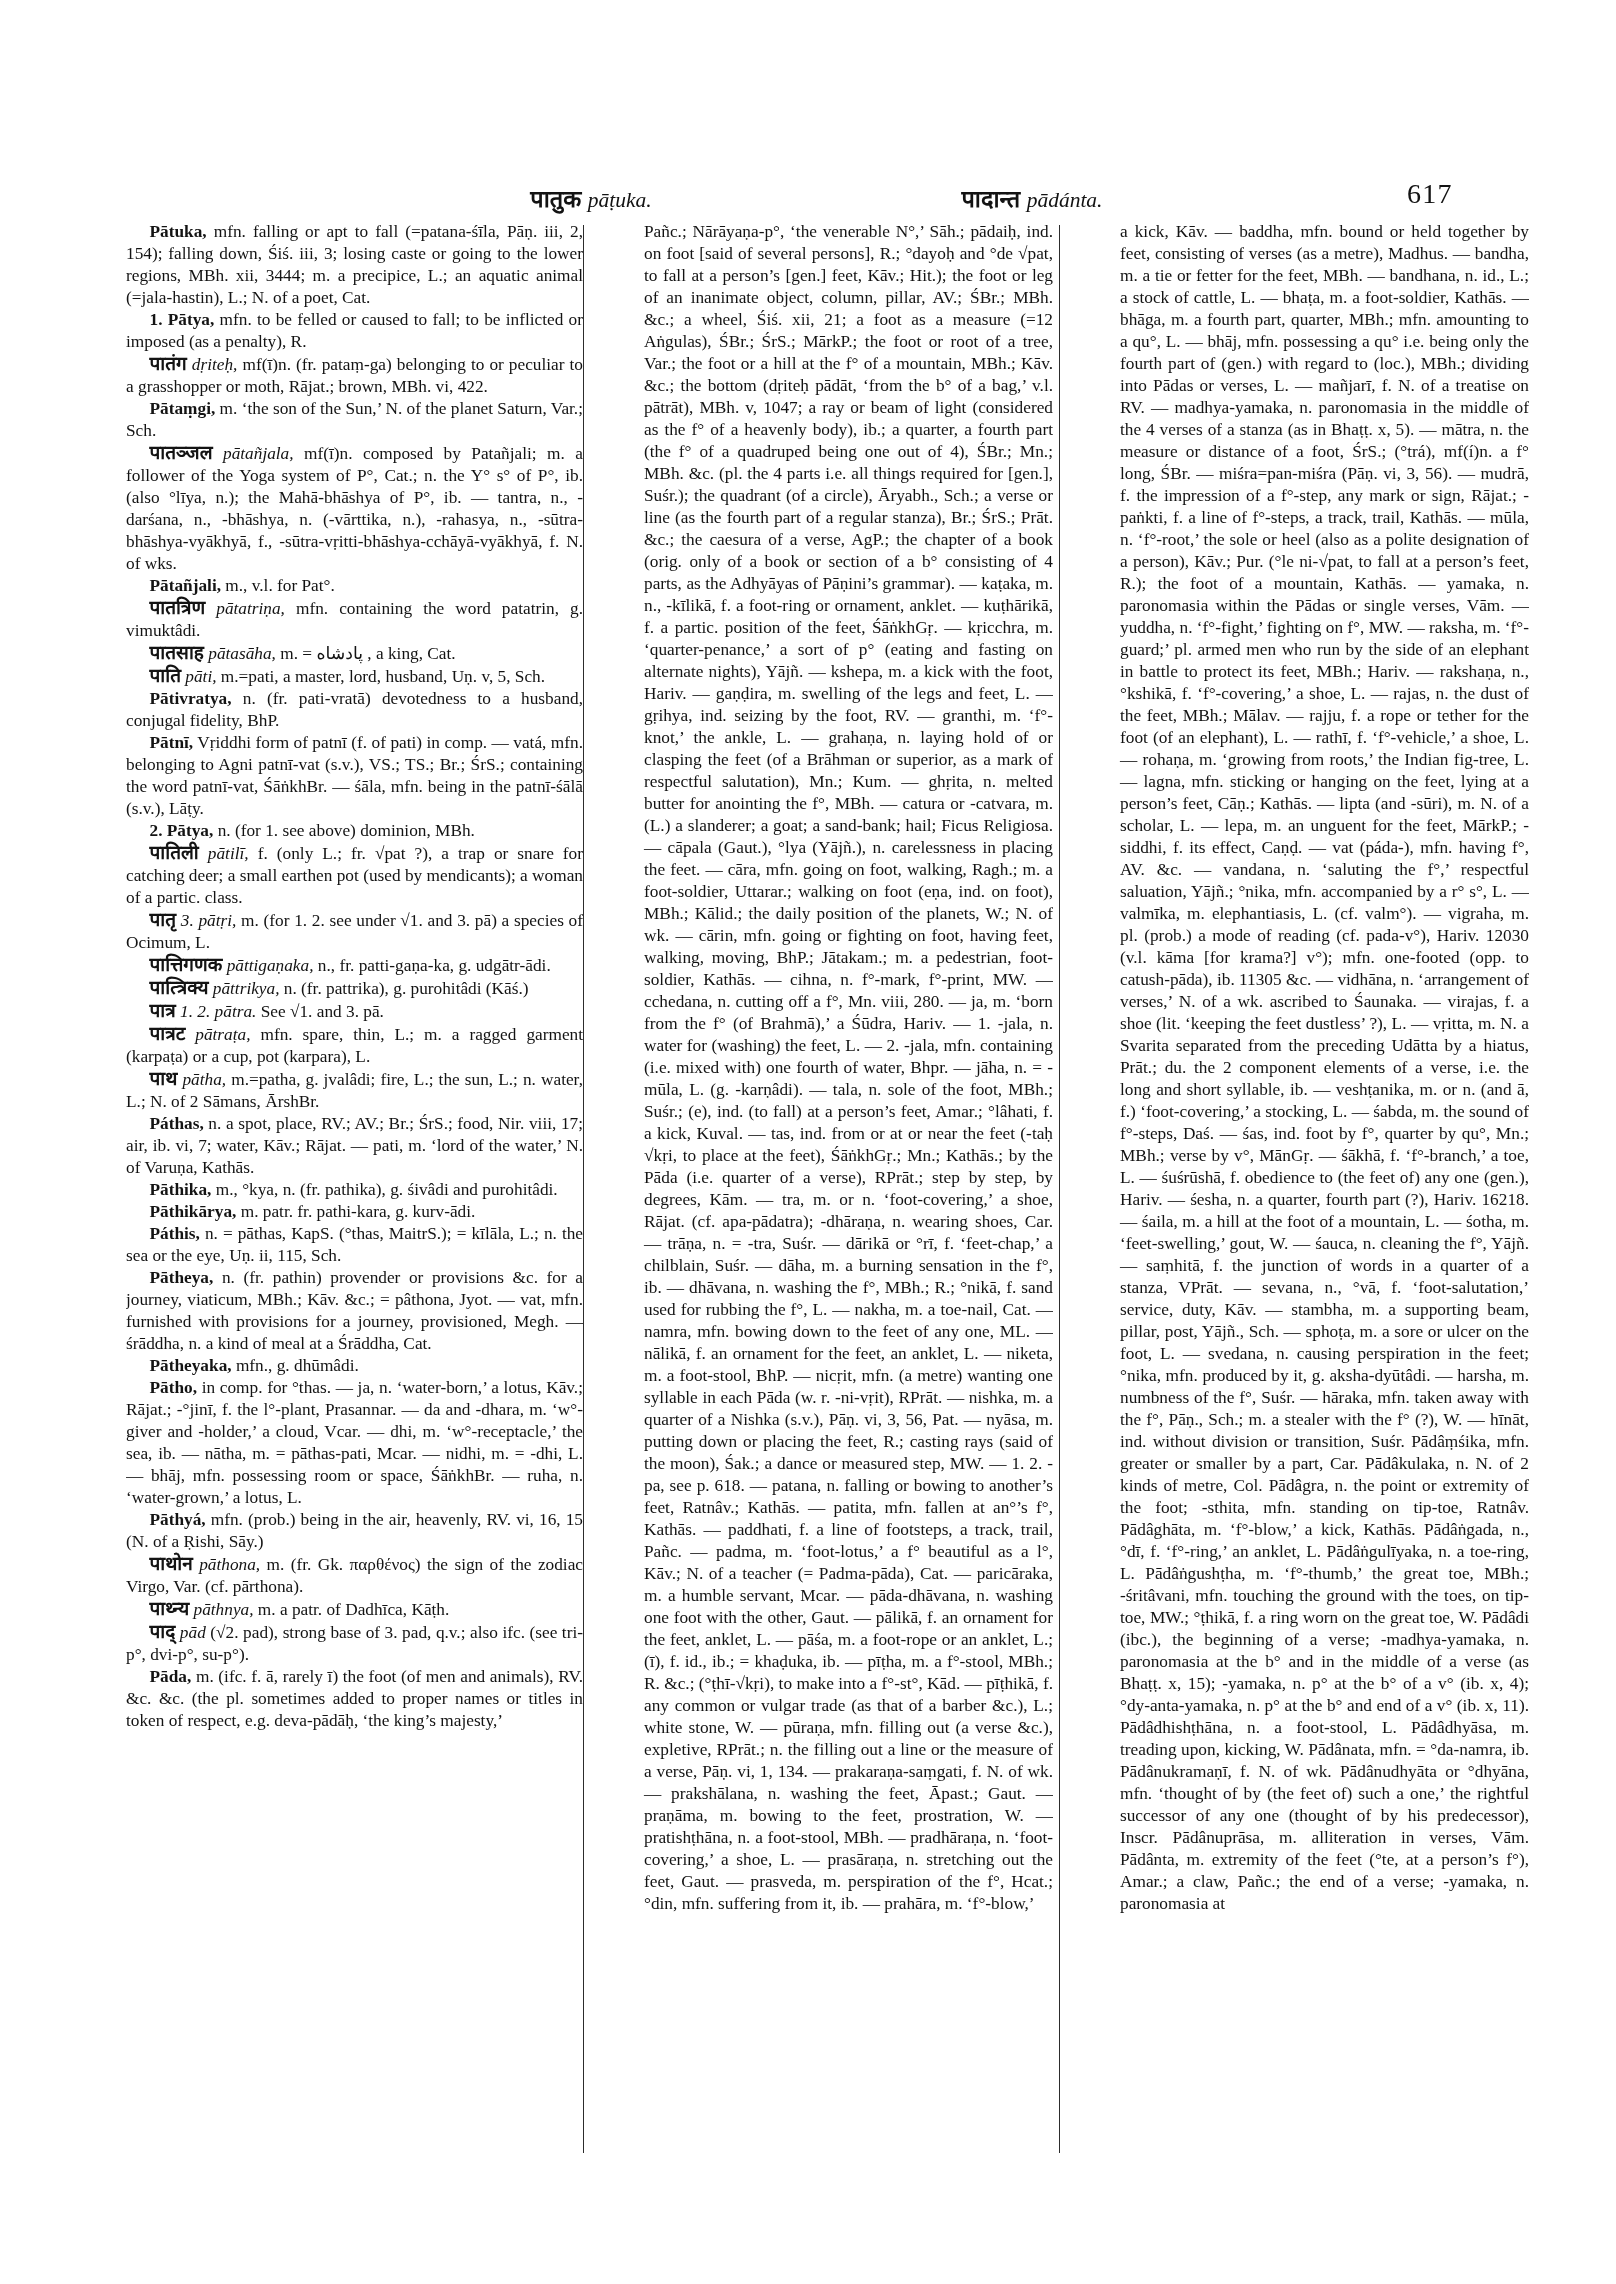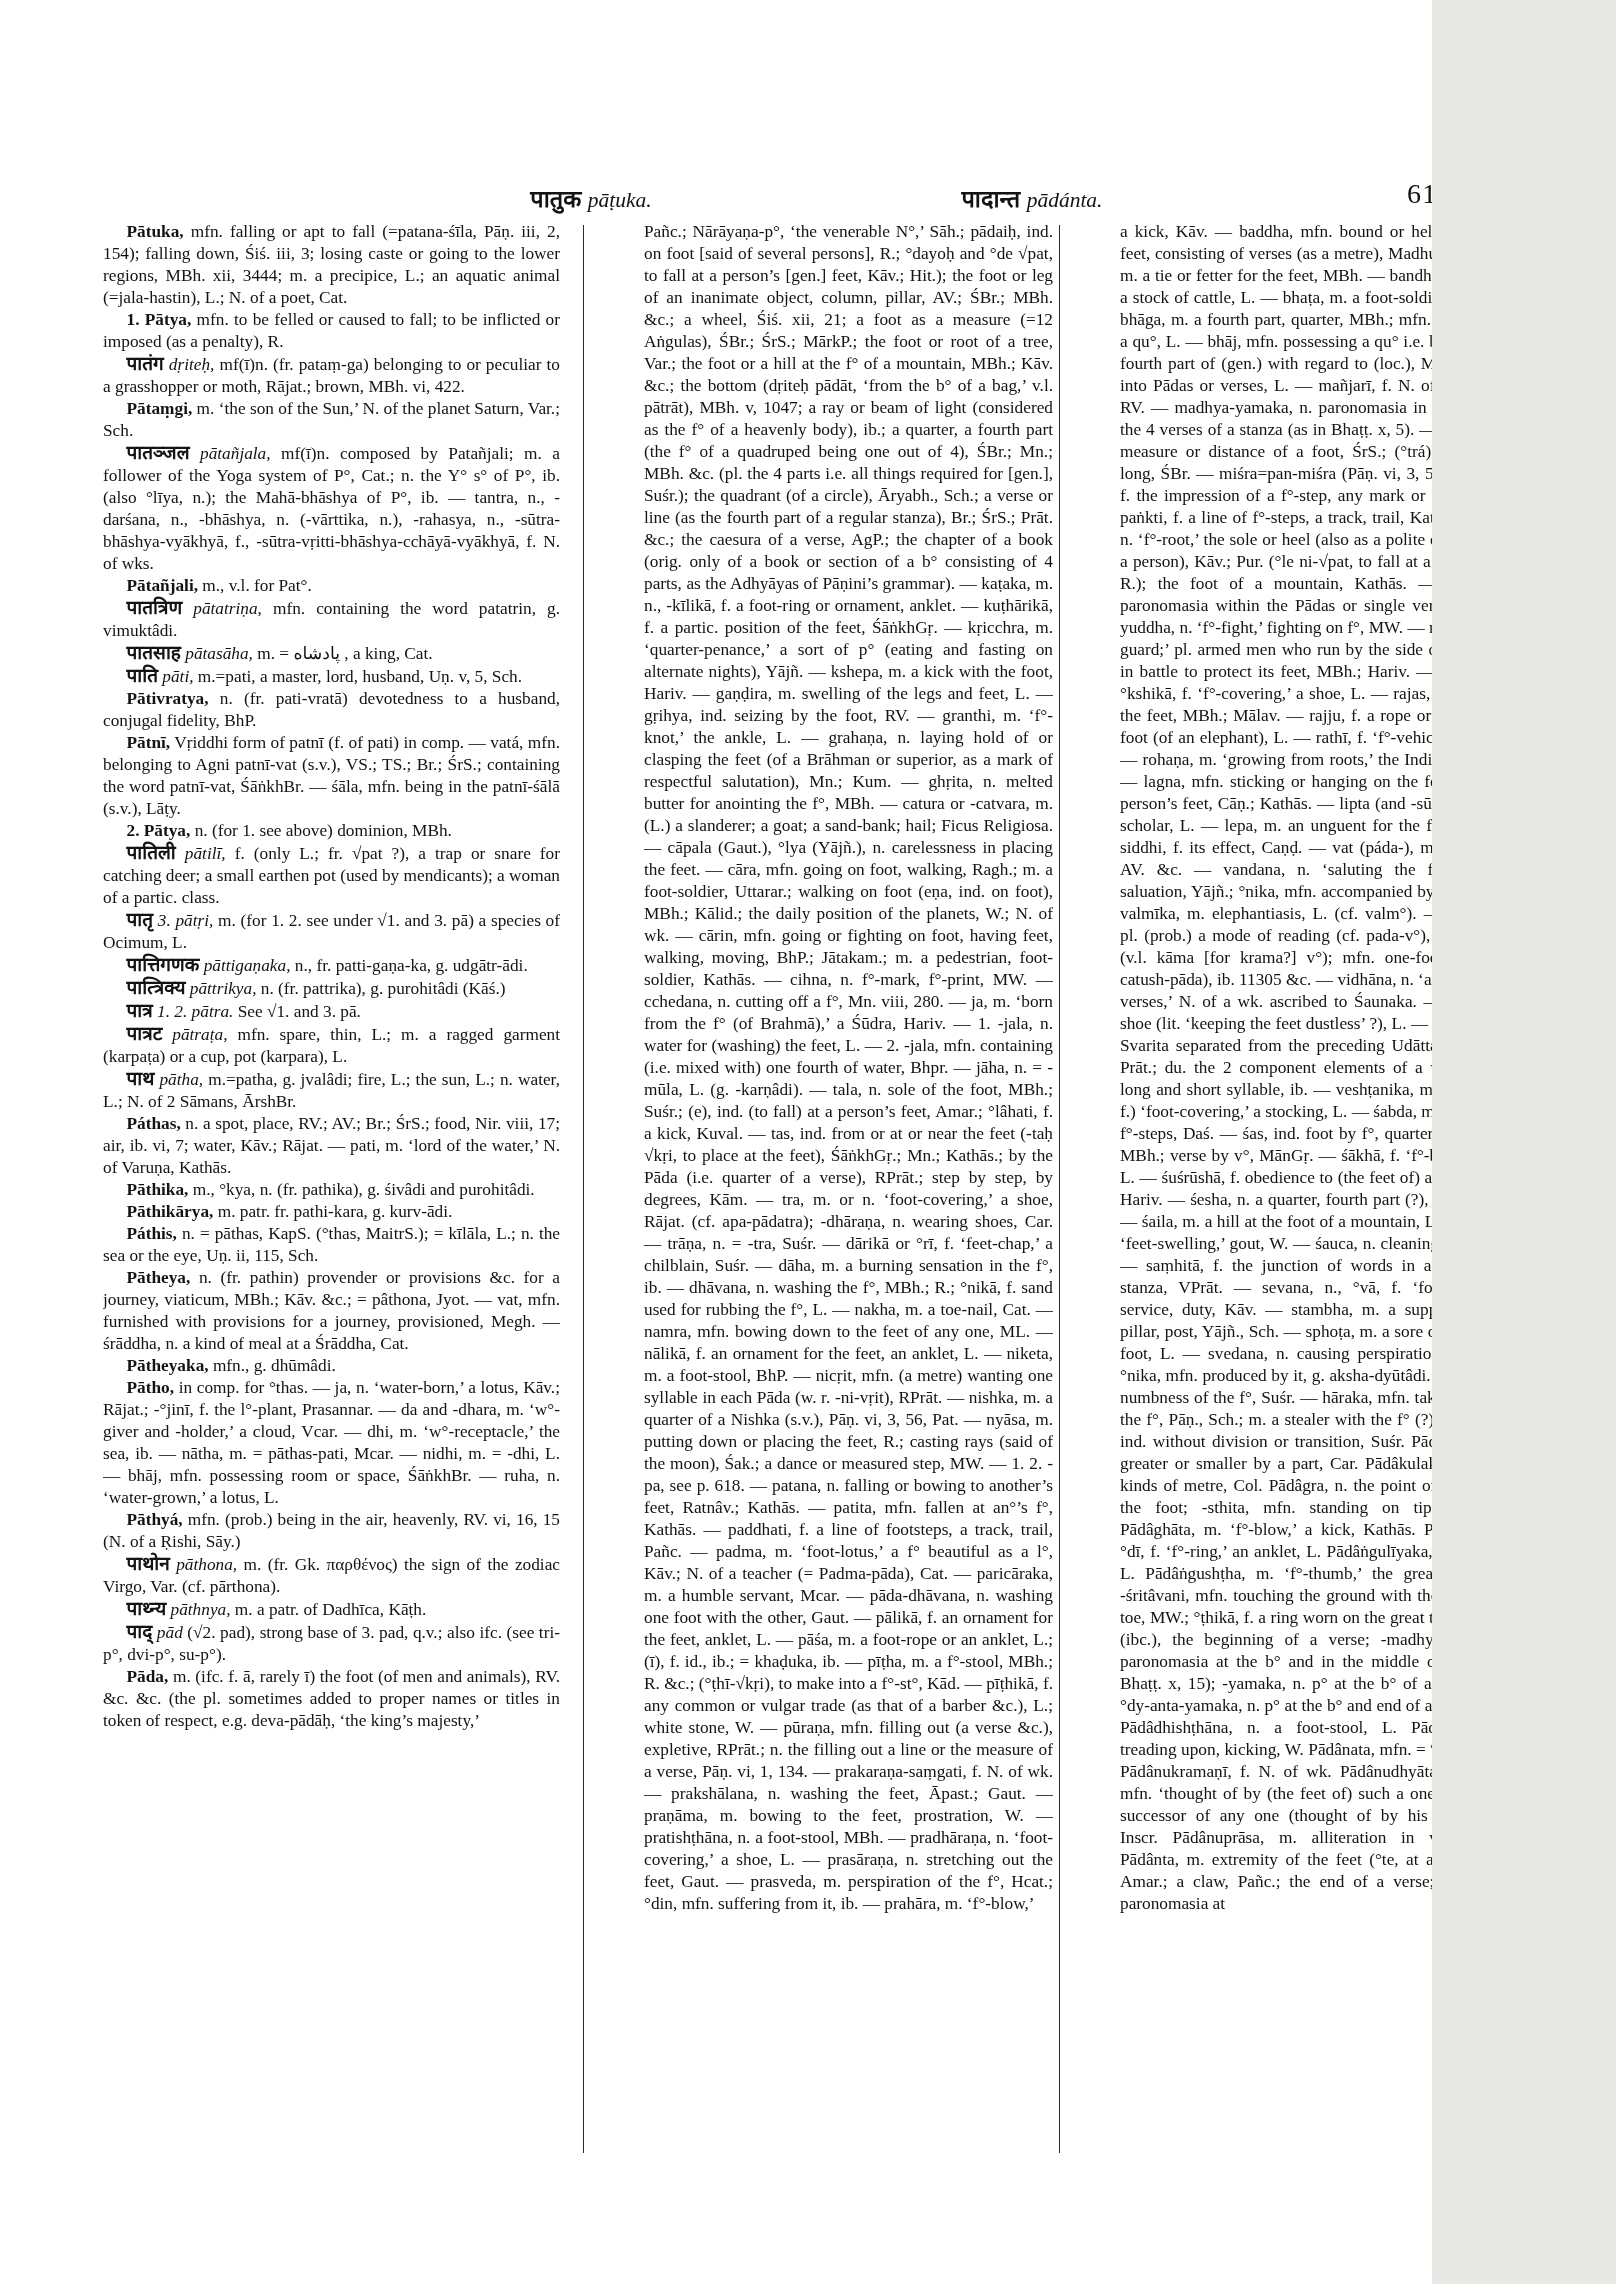--- a/index.html
+++ b/index.html
@@ -1,38 +1,38 @@
 <!DOCTYPE html>
 <html style="font-size:10.4px"><head>
 <meta charset="utf-8">
 <style>
   html,body{margin:0;padding:0;background:#e8e8e4;}
   .page{
     position:relative;
-    width:1432px;height:2284px;
+    width:1616px;height:2284px;
     background:#ffffff;
     font-family:"Liberation Serif", serif;
     color:#131313;
     overflow:hidden;
   }
   
   .running-head{position:absolute;top:182px;white-space:nowrap;font-size:21.5px;transform:translateX(-50%);}
   .running-head .dev{font-weight:bold;font-size:23.5px;margin-right:6.5px;}
   .running-head i{font-style:italic;}
   .rh-left{left:591px;}
   .rh-center{left:1032px;}
   .page-number{position:absolute;top:178px;left:1407px;font-size:28px;letter-spacing:1.3px;}
   
   .column{
     position:absolute;top:221px;height:1943px;width:457px;
     overflow:hidden;
     font-size:17.3px;line-height:22px;
     text-align:justify;
   }
-  .col-1{left:103px;}
+  .col-1{left:126px;}
   .col-2{left:596px;}
   .col-3{left:1072px;}
   .rule{position:absolute;top:225px;height:1928px;width:1.3px;background:#2c2c2c;}
   .rule-1{left:583px;}
   .rule-2{left:1059px;}
   .entry{margin:0;text-indent:23.5px;}
   .cont .entry{text-indent:0;margin-left:48px;}
   .entry .dev{font-weight:bold;font-size:19px;}
   .entry .dev:empty{display:none;}
   .entry .head{font-weight:bold;}

